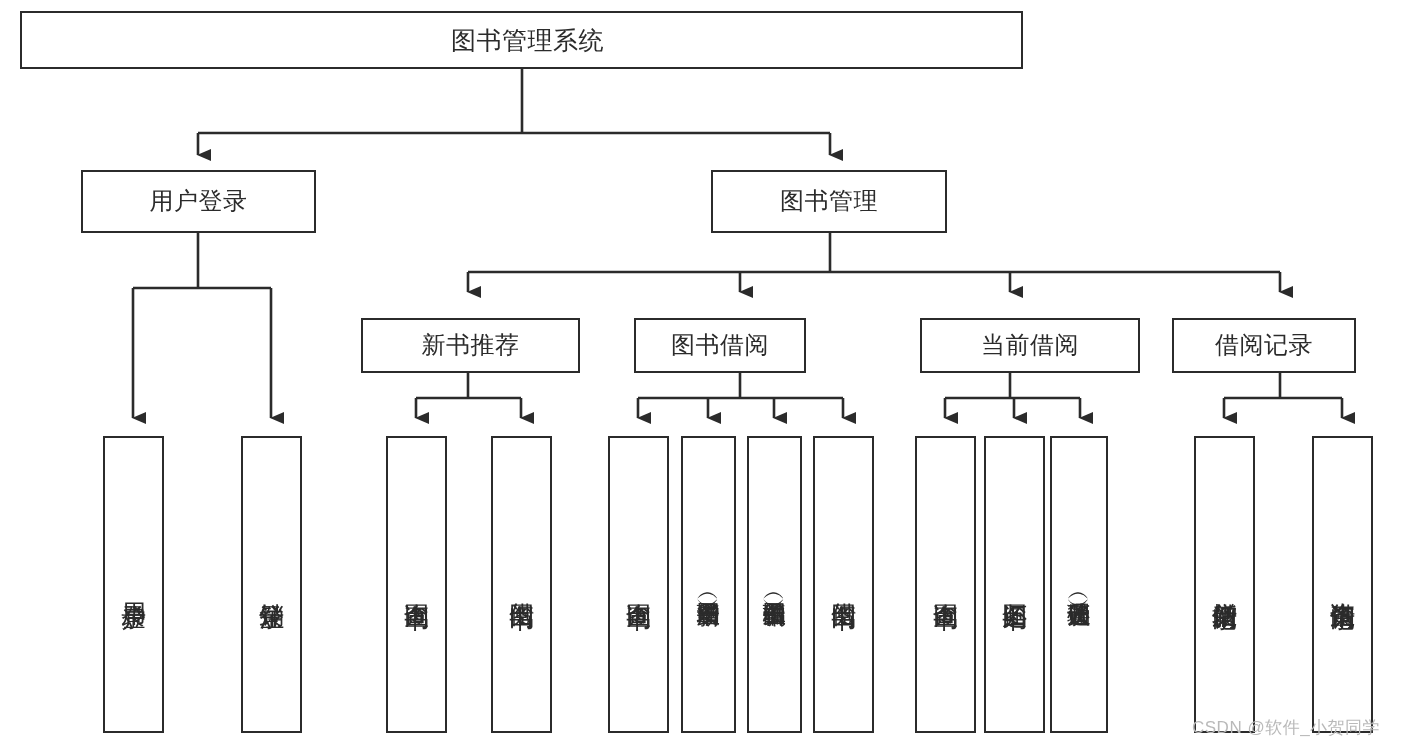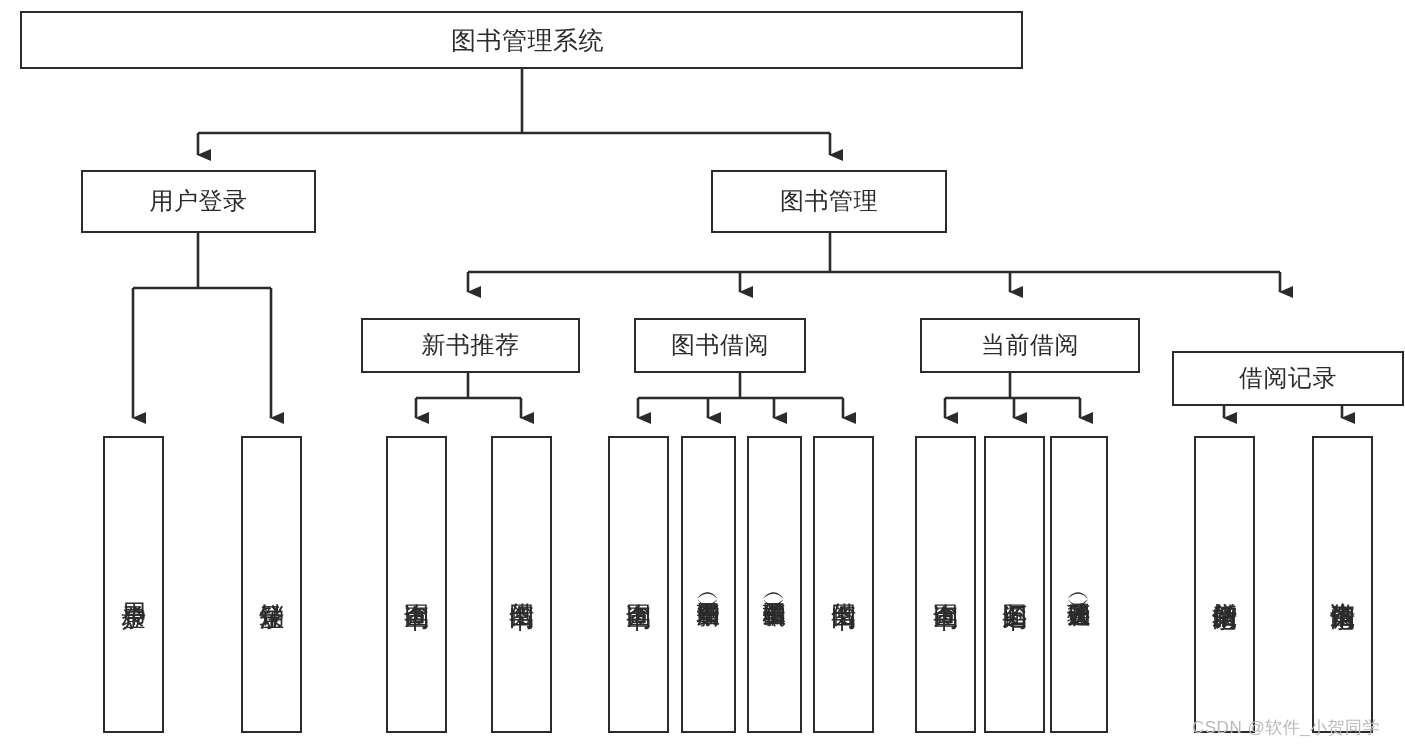--- a/index.html
+++ b/index.html
@@ -147,21 +147,21 @@
   </div>
 
   <div class="node h-node" style="left:634px; top:318px; width:172px; height:55px;">
     <span class="lbl">图书借阅</span>
   </div>
 
   <div class="node h-node" style="left:900px; top:318px; width:220px; height:55px;margin-left:20px;">
     <span class="lbl">当前借阅</span>
   </div>
 
-  <div class="node h-node" style="left:1172px; top:318px; width:232px; height:55px;margin-top:33px;">
+  <div class="node h-node" style="left:1172px; top:318px; width:184px; height:55px;">
     <span class="lbl">借阅记录</span>
   </div>
 
   <div class="node v-node" style="left:103px; top:436px; width:61px; height:297px;">
     <span class="lbl">用户登录</span>
   </div>
 
   <div class="node v-node" style="left:241px; top:436px; width:61px; height:297px;">
     <span class="lbl">注销登录</span>
   </div>

